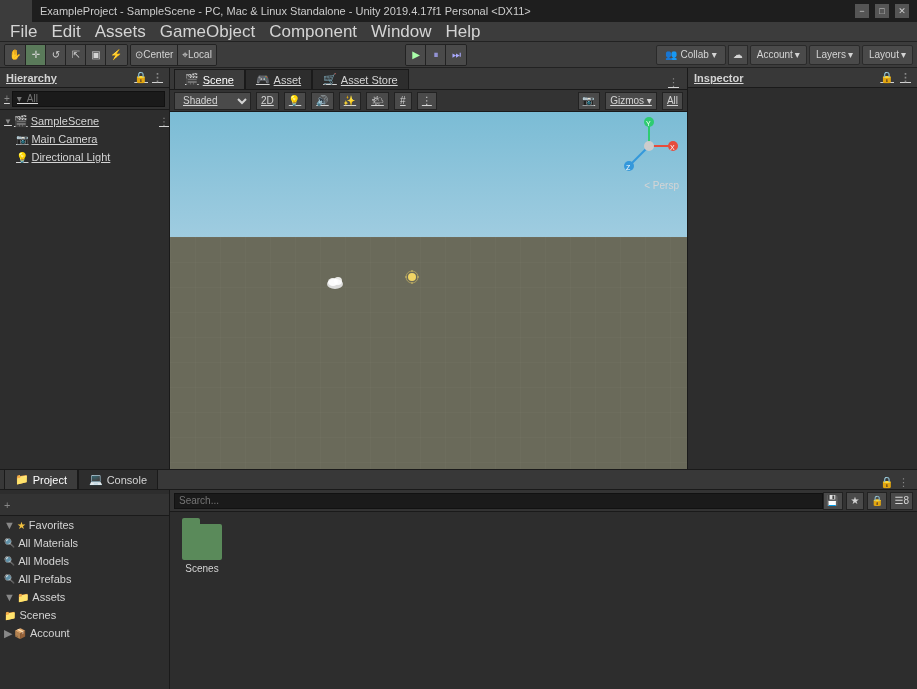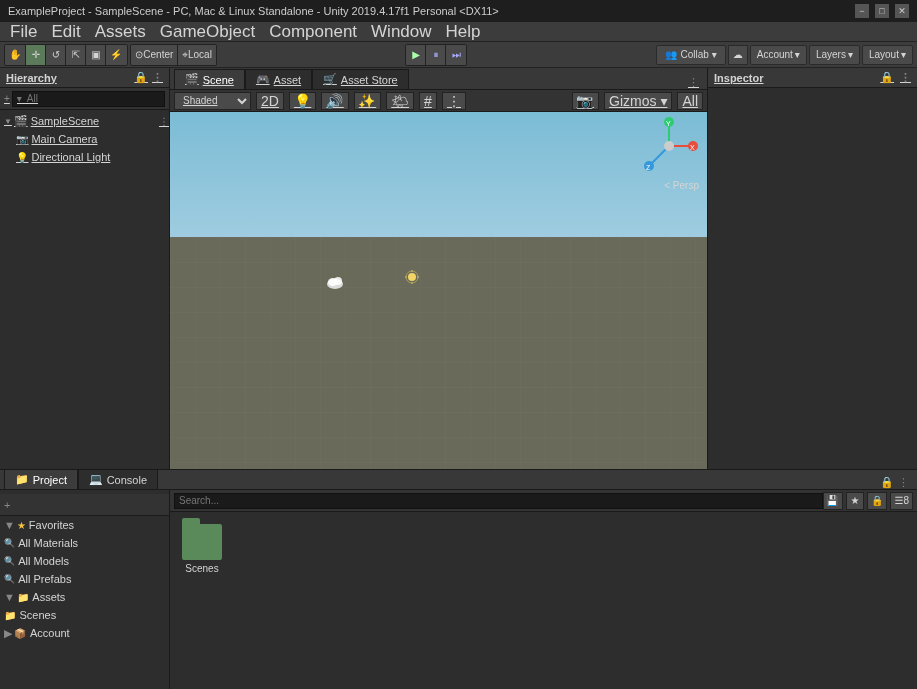--- a/index.html
+++ b/index.html
@@ -17,20 +17,21 @@
     
     #title-bar {
       height: 22px;
       background: #1e1e1e;
       display: flex;
       align-items: center;
       justify-content: space-between;
       padding: 0 8px;
       color: #cccccc;
       font-size: 11px;
+      margin-left: 32px;
     }
     #title-bar .window-controls { display: flex; gap: 6px; }
     .win-btn {
       width: 14px; height: 14px;
       background: #555;
       display: flex; align-items: center; justify-content: center;
       font-size: 9px; color: #ccc; cursor: pointer;
     }
 
     
@@ -192,21 +193,21 @@
       font-size: 10px;
       padding: 0 4px;
       cursor: pointer;
     }
     .scene-btn {
       height: 18px;
       min-width: 18px;
       background: #4a4a4a;
       border: 1px solid #222;
       color: #d4d4d4;
-      font-size: 14px;
+      font-size: 10px;
       padding: 0 4px;
       cursor: pointer;
       display: flex;
       align-items: center;
       justify-content: center;
     }
 
     
     #viewport {
       flex: 1;
@@ -331,21 +332,21 @@
       border-radius: 2px 2px 0 0;
     }
     .folder-label {
       font-size: 10px;
       margin-top: 3px;
       color: #d4d4d4;
     }
 
     
     #inspector {
-      width: 210px;
+      width: 230px;
       background: #2d2d2d;
       border-left: 1px solid #1a1a1a;
       display: flex;
       flex-direction: column;
       flex-shrink: 0;
     }
     .inspector-header {
       height: 20px;
       background: #383838;
       border-bottom: 1px solid #1a1a1a;

